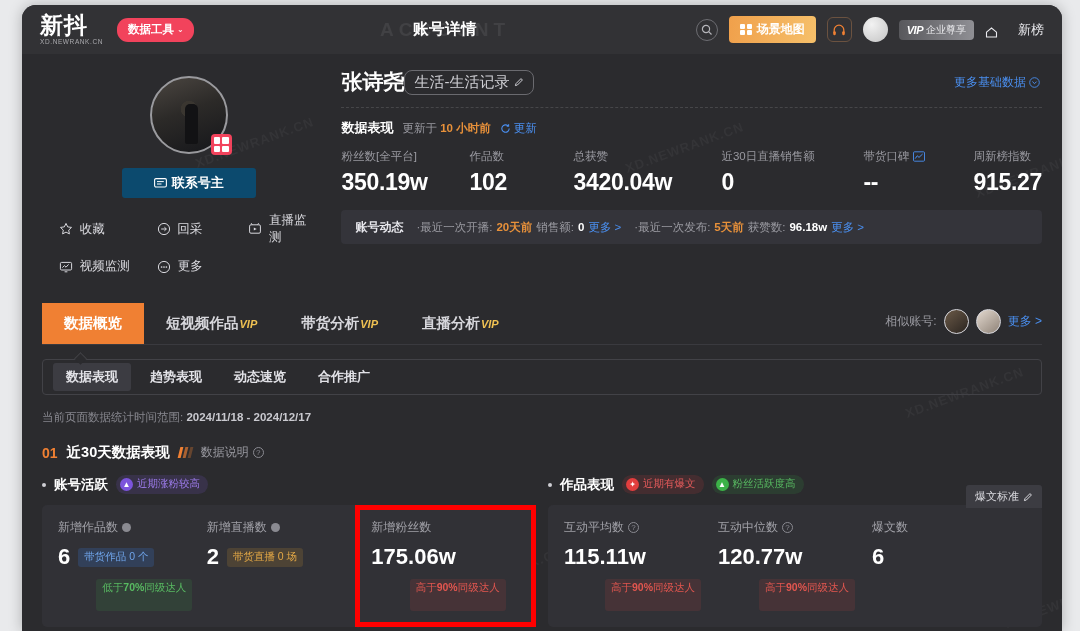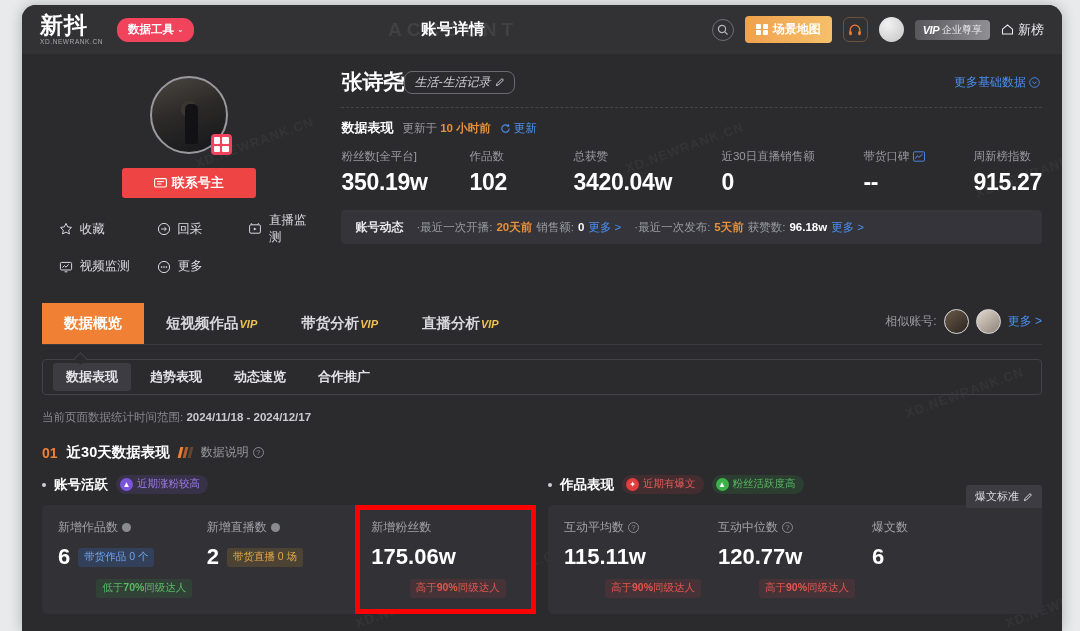--- a/index.html
+++ b/index.html
@@ -62,21 +62,21 @@
     width: 25px; height: 25px; border-radius: 50%;
     background: radial-gradient(circle at 35% 30%, #f2f2f2, #c4c4c4); cursor: pointer;
   }
   .vip-badge {
     background: linear-gradient(90deg,#58585c,#8f8f94); border-radius: 4px; padding: 3px 8px;
     font-size: 11px; font-weight: bold; color: #fff; display: flex; align-items: center; gap: 3px;
     cursor: pointer;
   }
   .vip-badge .vip { font-style: italic; letter-spacing: -.5px; }
   .vip-badge .sub { font-size: 10px; color: #e9e9ec; font-weight: normal; }
-  .newrank { display: flex; align-items: center; gap: 4px; font-size: 13px; color: #eaeaee; cursor: pointer; }
+  .newrank { display: flex; align-items: flex-end; gap: 20px; font-size: 13px; color: #eaeaee; cursor: pointer; }
 
   
   .profile { position: relative; display: flex; padding: 14px 20px 0 20px; }
   .left-col { width: 300px; display: flex; flex-direction: column; align-items: center; }
   .avatar-big-wrap { position: relative; width: 78px; height: 78px; margin-top: 8px; }
   .avatar-big {
     width: 78px; height: 78px; border-radius: 50%; border: 2px solid #9a9a9e;
     background:
       radial-gradient(circle at 50% 42%, #3a3630 0 14%, rgba(0,0,0,0) 15%),
       linear-gradient(160deg,#4b4641 0%,#2c2a28 45%,#15161a 100%);
@@ -87,36 +87,36 @@
     background: #121214; border-radius: 5px 5px 2px 2px;
   }
   .qr-badge {
     position: absolute; right: -4px; bottom: -1px; width: 21px; height: 21px;
     background: #f2435c; border-radius: 4px; display: grid;
     grid-template-columns: 1fr 1fr; grid-template-rows: 1fr 1fr; gap: 2px; padding: 3px;
     cursor: pointer;
   }
   .qr-badge i { background: #fff; border-radius: 1px; }
   .contact-btn {
-    margin-top: 14px; background: #ef4444; color: #fff; font-size: 13px; font-weight: bold;
+    margin-top: 14px; background: #0c4a6e; color: #fff; font-size: 13px; font-weight: bold;
     border-radius: 3px; padding: 6px 32px; display: flex; align-items: center; gap: 5px; cursor: pointer;
   }
   .action-rows { margin-top: 14px; width: 260px; }
   .action-row { display: flex; margin-bottom: 12px; }
   .action { display: flex; align-items: center; gap: 6px; font-size: 12.5px; color: #d9d9de; cursor: pointer; }
   .action.w1 { width: 98px; }
   .action.w2 { width: 92px; }
   .ico-sm { width: 15px; height: 15px; display: inline-flex; align-items: center; justify-content: center; }
 
   .right-col { flex: 1; position: relative; padding-left: 6px; }
   .name-row { display: flex; align-items: center; }
   .name { font-size: 21px; font-weight: bold; color: #fff; }
   .cat-tag {
-    border: 1px solid #6a6a6f; border-radius: 8px; padding: 2px 9px; font-size: 12px; color: #cfcfd4;
-    display: flex; align-items: center; gap: 5px; cursor: pointer; font-style: italic;
+    border: 1px solid #6a6a6f; border-radius: 8px; padding: 2px 9px; font-size: 15px; color: #cfcfd4;
+    display: flex; align-items: center; gap: 5px; cursor: pointer;
   }
   .more-base {
     position: absolute; right: 2px; top: 6px; font-size: 12px; color: #4a8ff0;
     display: flex; align-items: center; gap: 3px; cursor: pointer;
   }
   .chips { display: flex; gap: 6px; margin-top: 12px; }
   .chip {
     flex: 1; background: #35353a; border-radius: 3px; padding: 7px 11px; font-size: 12px; color: #9a9aa1;
   }
   .chip b { color: #fff; }
@@ -197,21 +197,21 @@
   .badge.green .bdot { background: #3cb248; }
 
   .card { margin-top: 11px; background: #313136; border-radius: 5px; padding: 14px 16px 16px 16px; display: flex; position: relative; min-height: 96px; }
   .metric { flex: 1; text-align: center; }
   .m-label { font-size: 12px; color: #a0a0a7; display: flex; align-items: center; gap: 4px; }
   .m-val-row { display: flex; align-items: center; gap: 8px; margin-top: 8px; }
   .m-val { font-size: 22px; font-weight: bold; color: #fff; }
   .pill { font-size: 10.5px; border-radius: 3px; padding: 2px 6px 3px 6px; }
   .pill.blue { background: rgba(56,118,216,.22); color: #6fa4ea; }
   .pill.gold { background: rgba(225,160,50,.16); color: #e3a846; }
-  .tagline { margin-top: 9px; font-size: 10.5px; padding: 2px 6px 3px 6px; border-radius: 3px; display: inline-block; margin-left: 24px; }
+  .tagline { margin-top: 9px; font-size: 10.5px; padding: 2px 6px 16px 6px; border-radius: 3px; display: inline-block; margin-left: 24px; }
   .tagline.green { background: rgba(60,178,72,.12); color: #58bb62; }
   .tagline.red { background: rgba(226,62,62,.12); color: #e2564f; }
   .tagline.red b, .tagline.green b { font-weight: bold; }
   .std-btn {
     position: absolute; right: 0; top: -20px; background: #3c3c42; color: #d9d9de;
     font-size: 11px; border-radius: 3px 3px 0 0; padding: 4px 9px; display: flex; align-items: center; gap: 4px;
     cursor: pointer;
   }
   .hl-box {
     position: absolute; left: 0; top: 0; width: 100%; height: 100%;

